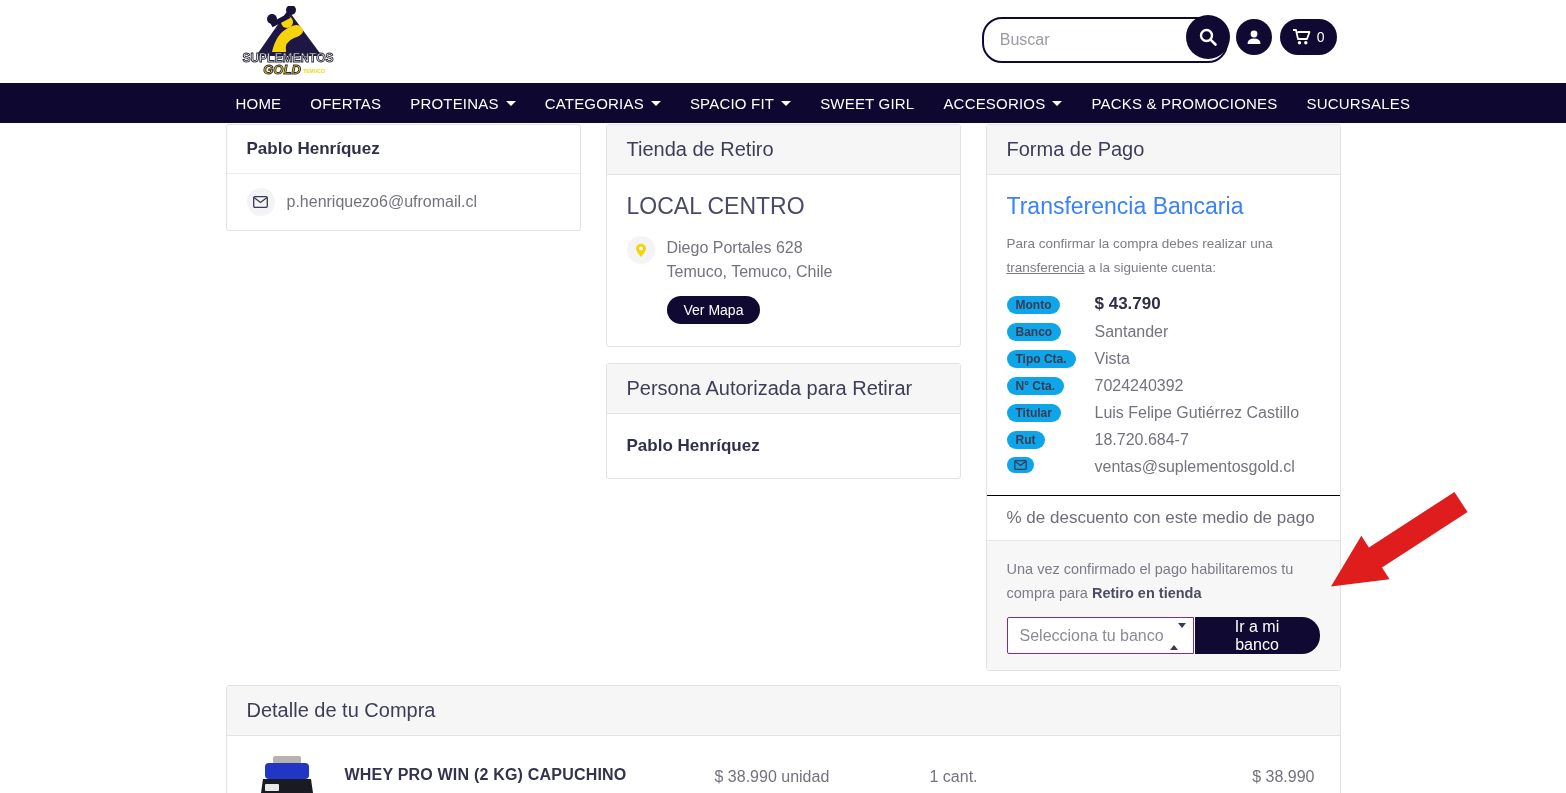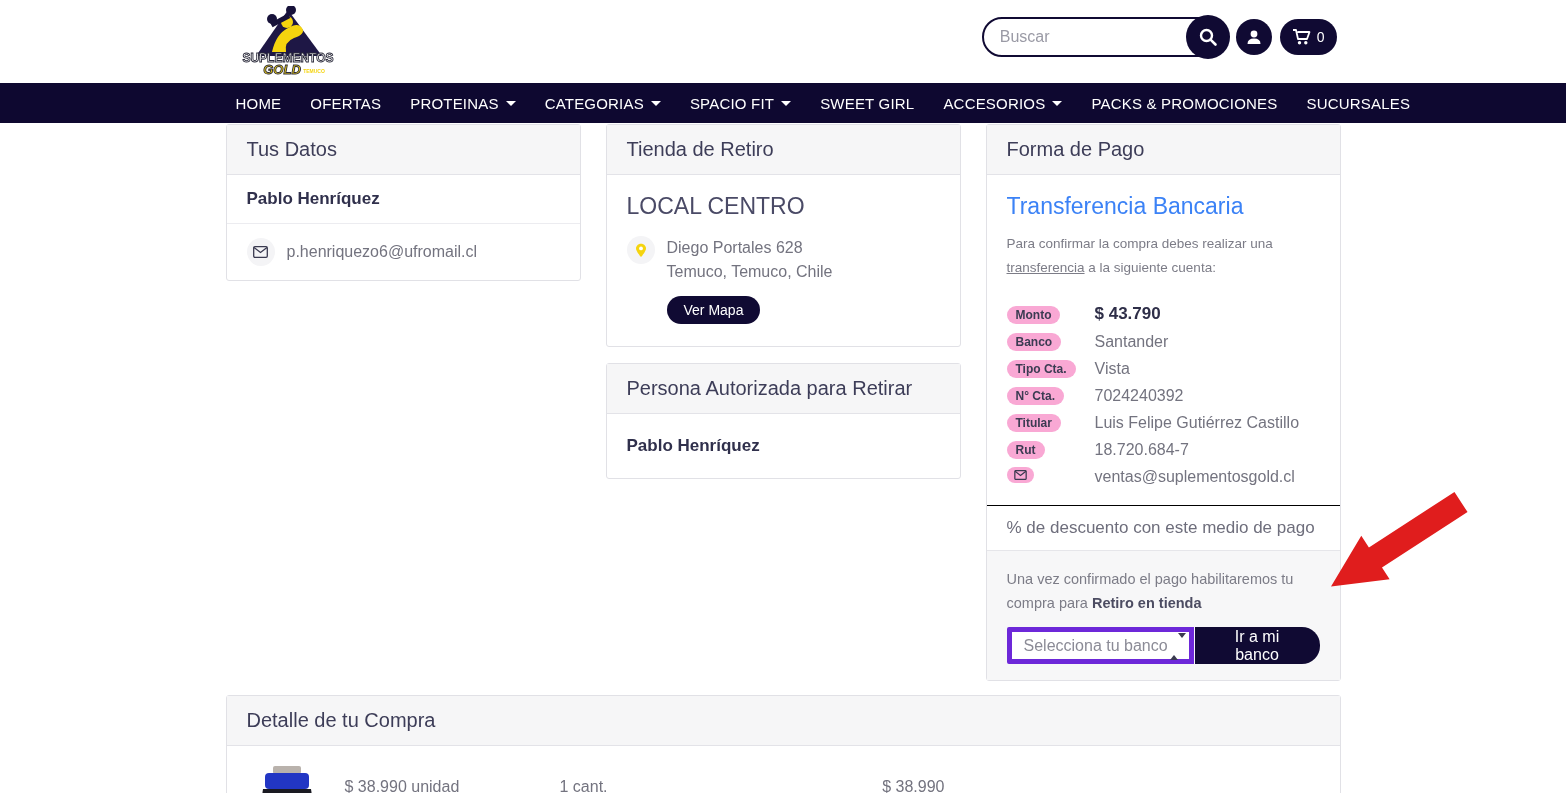--- a/index.html
+++ b/index.html
@@ -6,21 +6,21 @@
   html,body { width:1566px; height:793px; overflow:hidden; background:#fff;
     font-family:"Liberation Sans", sans-serif; }
   .page { position:relative; width:1566px; height:793px; }
 
   
   .topbar { height:83px; background:#fff; position:relative; }
   .container { width:1115px; margin:0 auto; position:relative; }
   .logo { position:absolute; left:16px; top:6px; width:92px; height:72px; }
   .hdr-right { position:absolute; right:4px; top:17px; display:flex; align-items:center; }
   .search-wrap { position:relative; width:246px; height:40px; }
-  .search-input { width:246px; height:40px; border:2px solid #100a33; border-radius:20px;
+  .search-input { width:246px; height:46px; border:2px solid #100a33; border-radius:20px;
     padding:0 78px 0 16px; font-size:16px; color:#444; outline:none;
     font-family:"Liberation Sans", sans-serif; }
   .search-input::placeholder { color:#9a9aa5; }
   .search-btn { position:absolute; right:-2px; top:-2px; width:44px; height:44px; border:none;
     border-radius:50%; background:#100a33; color:#fff; cursor:pointer;
     display:flex; align-items:center; justify-content:center; }
   .round-btn { width:36px; height:36px; border-radius:50%; background:#100a33; border:none;
     margin-left:8px; display:flex; align-items:center; justify-content:center; cursor:pointer; }
   .cart-btn { height:36px; min-width:56px; border-radius:18px; background:#100a33; border:none;
     margin-left:8px; display:flex; align-items:center; justify-content:center; gap:5px;
@@ -52,36 +52,36 @@
 
   .store-body { padding:18px 20px 22px; }
   .store-title { font-size:23px; color:#4a4a66; font-weight:300; margin-bottom:16px; }
   .addr-row { display:flex; gap:12px; }
   .addr-lines { font-size:16px; color:#73737f; line-height:24px; }
   .map-btn { margin:12px 0 0 40px; background:#100a33; color:#fff; border:none; border-radius:15px;
     padding:6px 17px; font-size:14px; cursor:pointer; font-family:"Liberation Sans", sans-serif; }
 
   .pay-body { padding:18px 20px 10px; }
   .pay-title { font-size:23px; color:#3b82f6; font-weight:300; margin-bottom:12px; }
-  .pay-note { font-size:13.5px; color:#7c7c87; line-height:24px; margin-bottom:24px; }
+  .pay-note { font-size:13.5px; color:#7c7c87; line-height:24px; margin-bottom:14px; }
   .pay-note a { color:#7c7c87; text-decoration:underline; }
   .detail-row { display:flex; align-items:center; margin-bottom:8px; }
-  .detail-label { background:#f9a8d4; border-radius:10px; padding:2px 9px; font-size:12px;
+  .detail-label { background:#0ea5e9; border-radius:10px; padding:2px 9px; font-size:12px;
     font-weight:bold; color:#3b3b52; display:inline-block; }
   .detail-lcol { width:88px; flex:0 0 88px; }
   .detail-val { font-size:16px; color:#73737f; }
   .detail-val.big { font-size:17px; font-weight:bold; color:#2e2e48; }
   .discount-row { border-top:1px solid #000000; border-bottom:1px solid #e6e6ea;
     padding:12px 20px; font-size:17px; color:#6e6e7c; }
   .pay-foot { background:#f7f7f8; padding:16px 20px 16px; border-top:none; }
   .foot-note { font-size:14.5px; color:#7c7c87; line-height:24px; margin-bottom:12px; }
   .foot-note b { color:#4c4c62; }
   .bank-group { display:flex; }
   .bank-select-wrap { position:relative; width:187px; }
-  .bank-select { width:187px; height:37px; border:5px solid #6d28d9; background:#fff;
+  .bank-select { width:187px; height:37px; border:1px solid #6d28d9; background:#fff;
     font-size:16px; color:#8b8b96; padding:0 22px 0 12px; appearance:none; -webkit-appearance:none;
     border-radius:2px 0 0 2px; outline:none; font-family:"Liberation Sans", sans-serif; }
   .updown { position:absolute; right:8px; top:11px; pointer-events:none; }
   .updown .tri-up { width:0;height:0;border-left:4px solid transparent;border-right:4px solid transparent;
     border-bottom:5px solid #3a3a50; margin-bottom:3px; }
   .updown .tri-down { width:0;height:0;border-left:4px solid transparent;border-right:4px solid transparent;
     border-top:5px solid #3a3a50; }
   .bank-go-btn { height:37px; background:#100a33; color:#fff; border:none; padding:0 18px;
     font-size:16px; border-radius:0 18px 18px 0; cursor:pointer; margin-left:1px;
     font-family:"Liberation Sans", sans-serif; }
@@ -186,21 +186,20 @@
       <span class="nav-item">
           <span>SUCURSALES</span>
         </span>
     </div>
   </nav>
 
   <main class="main container">
     <div class="grid">
 
       <section class="panel" style="align-self:start;">
-        <div class="panel-head">Tus Datos</div>
         <div class="list-row">
           <span class="strong-name">Pablo Henríquez</span>
         </div>
         <div class="list-row">
           <span class="icon-chip">
             <svg width="15" height="12" viewBox="0 0 15 12">
                 <rect x="0.7" y="0.7" width="13.6" height="10.6" rx="1.2" fill="none" stroke="#3a3a50" stroke-width="1.3"></rect>
                 <path d="M1,1.5 L7.5,6.5 L14,1.5" fill="none" stroke="#3a3a50" stroke-width="1.3"></path>
               </svg>
           </span>
@@ -306,20 +305,24 @@
             <rect x="14" y="9" width="44" height="16" rx="4" fill="#2236c4"></rect>
             <path d="M12,25 h48 l2,14 v57 h-52 v-57 Z" fill="#1a1a22"></path>
             <rect x="14" y="30" width="14" height="7" rx="1" fill="#e8e8ea"></rect>
             <text x="36" y="57" text-anchor="middle" font-size="13" font-weight="bold" font-style="italic" font-family="Liberation Sans, sans-serif" fill="#3a6bff" stroke="#fff" stroke-width="0.4">WHEY</text>
             <rect x="16" y="64" width="40" height="5" rx="1" fill="#3a6bff" opacity="0.7"></rect>
             <rect x="14" y="76" width="10" height="9" fill="#c9c9cf"></rect>
             <rect x="27" y="76" width="10" height="9" fill="#3a6bff"></rect>
             <rect x="40" y="76" width="10" height="9" fill="#c9c9cf"></rect>
           </svg>
         </div>
+        <div class="item-info">
+          <div class="item-name">WHEY PRO WIN (2 KG) CAPUCHINO</div>
+
+        </div>
         <div class="item-unit">$ 38.990 unidad</div>
         <div class="item-qty">1 cant.</div>
         <div class="item-total">$ 38.990</div>
       </div>
     </section>
   </main>
 
   <svg class="red-arrow" width="140" height="105" viewBox="0 0 140 105">
     <g transform="translate(133,6) rotate(147)">
       <polygon points="0,-12 102,-12 102,-26 155,0 102,26 102,12 0,12" fill="#e01d1d"></polygon>

